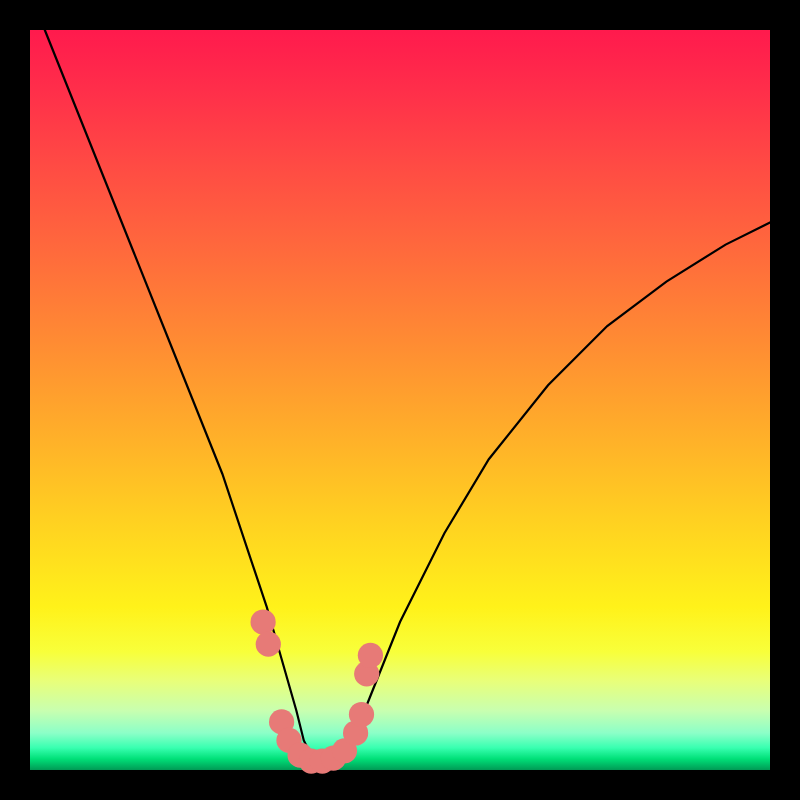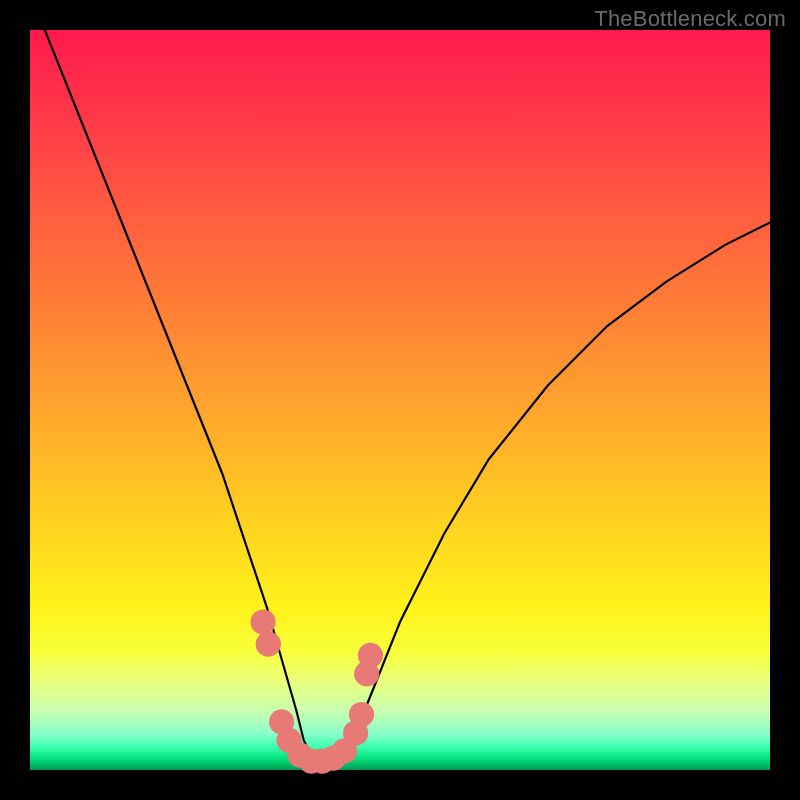--- a/index.html
+++ b/index.html
@@ -83,14 +83,13 @@
           <circle cx="292.3" cy="731.1" r="12.6" class="marker"></circle>
           <circle cx="303.4" cy="728.2" r="12.6" class="marker"></circle>
           <circle cx="314.5" cy="720.8" r="12.6" class="marker"></circle>
           <circle cx="325.6" cy="703.0" r="12.6" class="marker"></circle>
           <circle cx="331.5" cy="684.5" r="12.6" class="marker"></circle>
           <circle cx="336.7" cy="643.8" r="12.6" class="marker"></circle>
           <circle cx="340.4" cy="625.3" r="12.6" class="marker"></circle>
         </g>
     </svg>
   </div>
-  <div class="watermark">TheBottleneck.com</div>
 </div>
 
 </body></html>

